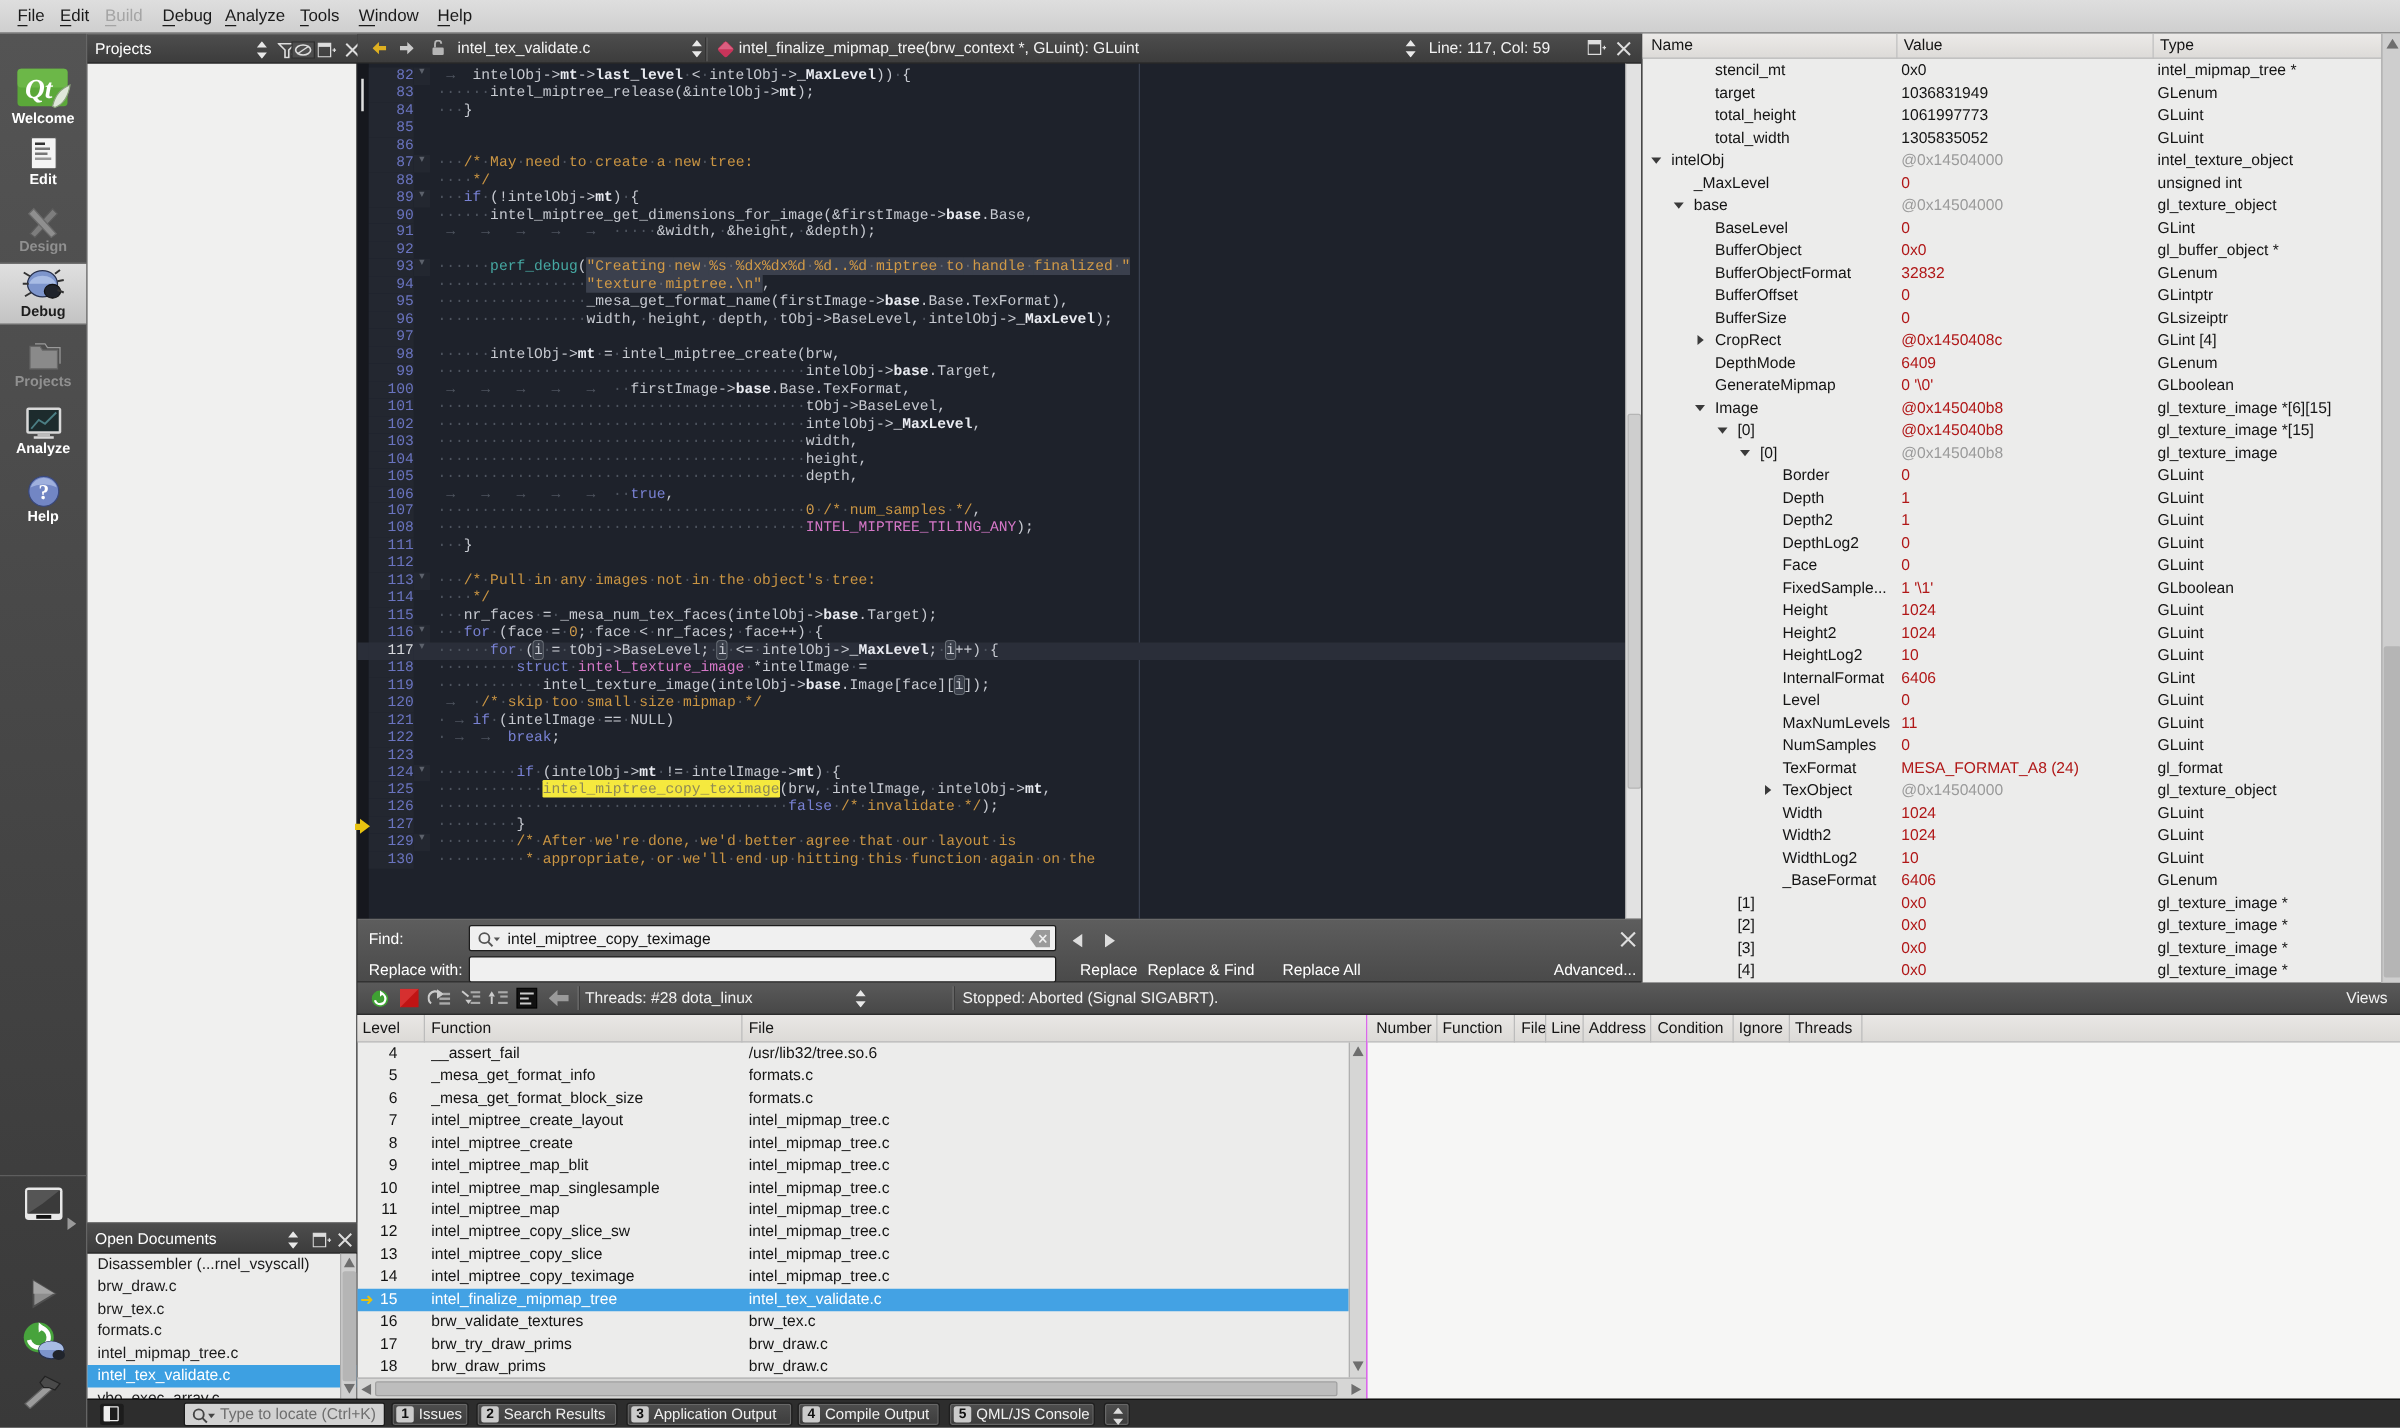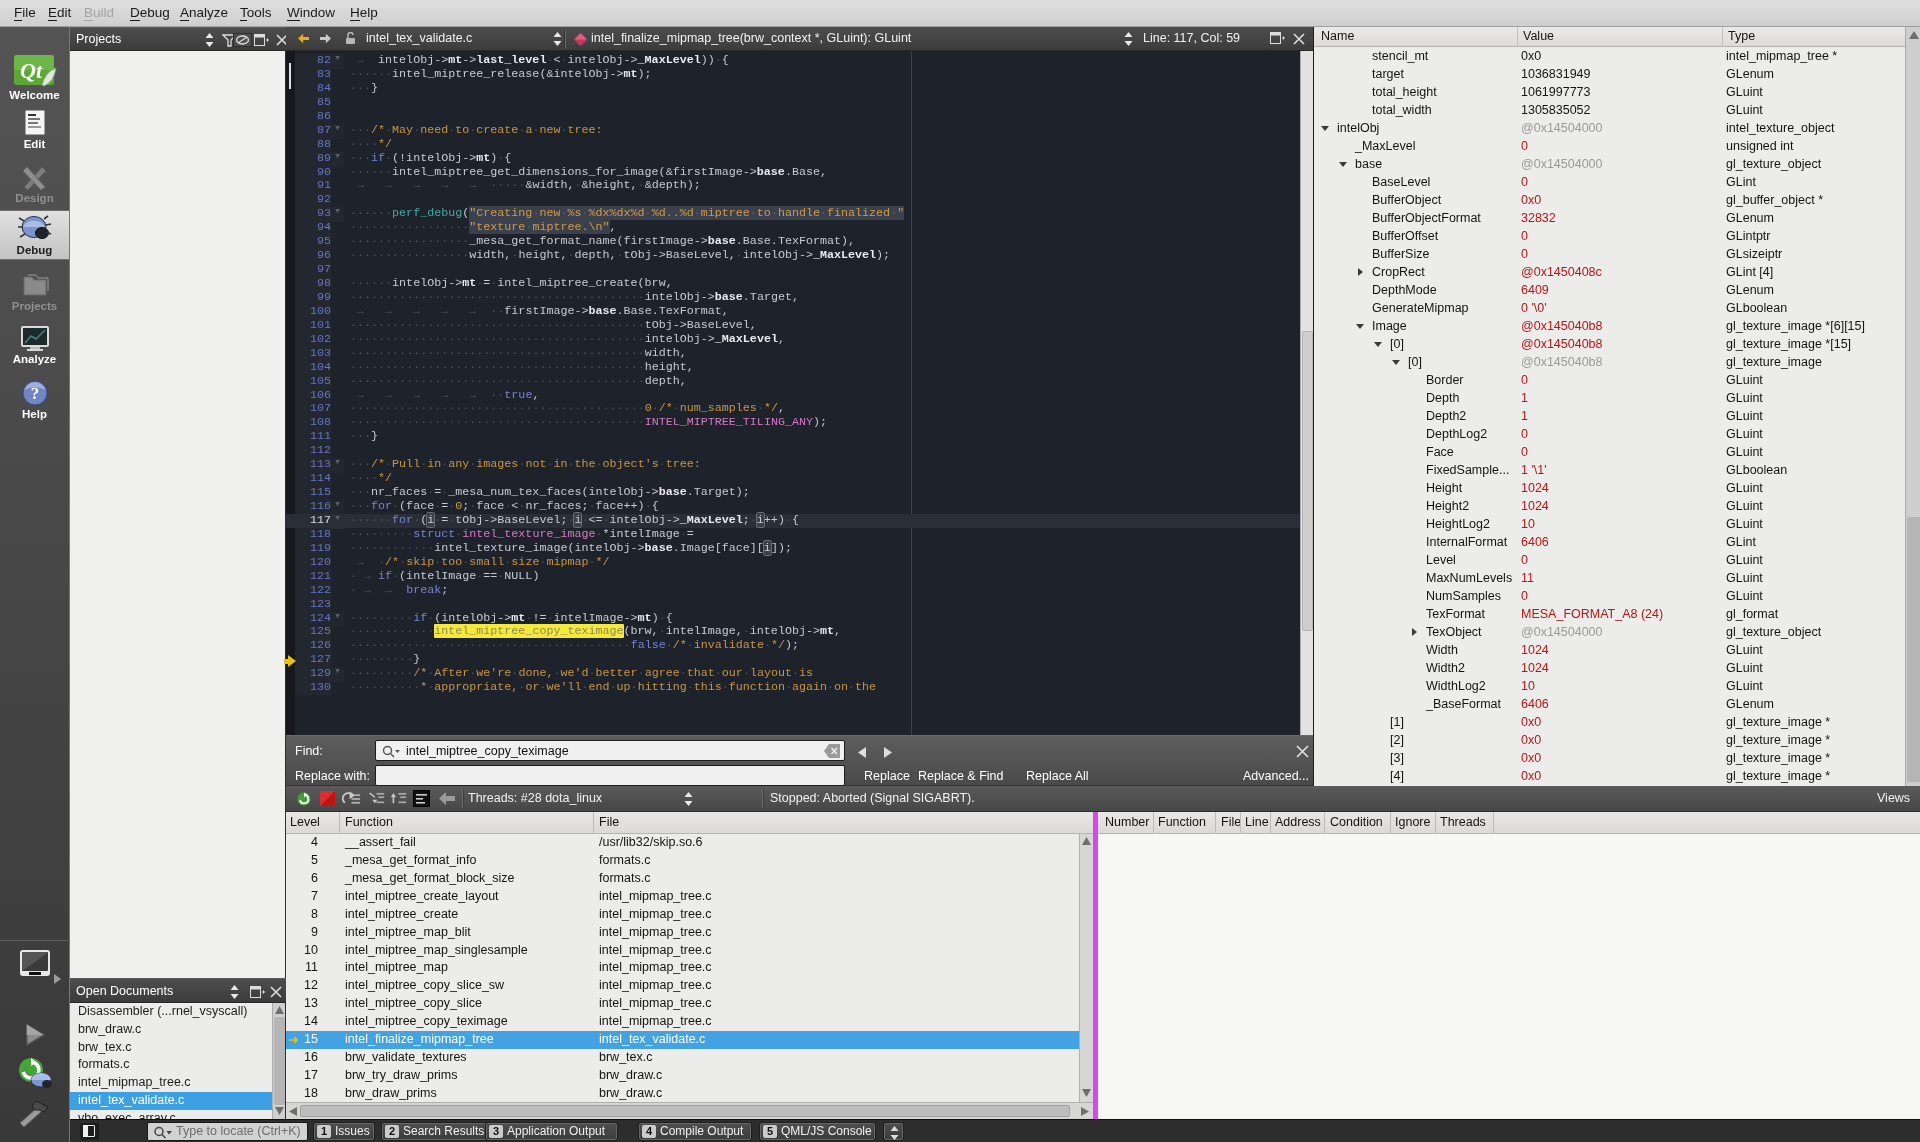--- a/index.html
+++ b/index.html
@@ -77,21 +77,21 @@
 .phead i{position:absolute;top:0;width:1px;height:22px;background:#bcbcbc}
 .srow{position:relative;height:17.93px;line-height:17.93px;color:#141414;font-size:12.5px;white-space:nowrap}
 .srow.sel{background:#43a2e4;color:#fff}
 .slvl{position:absolute;left:0;width:32px;text-align:right}
 .sfn{position:absolute;left:59px}
 .sfl{position:absolute;left:313px}
 .smark{position:absolute;left:2px;top:0;color:#e8c210;font-size:13px}
 #stacksb{left:1079px;top:834px;width:14px;height:268px;background:#d6d6d5;border-left:1px solid #b0b0b0}
 #stackhsb{left:286px;top:1102px;width:807px;height:17px;background:#d6d6d5;border-top:1px solid #b0b0b0}
 
-#bppanel{left:1093px;top:812px;width:827px;height:307px;background:#f6f6f5;border-left:5px solid #d946ef}
+#bppanel{left:1093px;top:812px;width:827px;height:307px;background:#f6f6f5;border-left:1px solid #d946ef}
 
 #locals{left:1313px;top:27px;width:607px;height:759px;background:#ececeb;border-left:1px solid #1e1e1e}
 #lochead{position:absolute;left:0;top:0;width:606px;height:20px;background:linear-gradient(#eceae8,#dddbd8);border-bottom:1px solid #b4b4b4;color:#141414;font-size:12.5px}
 #lochead span{position:absolute;top:2px}
 #lochead i{position:absolute;top:0;width:1px;height:20px;background:#c0c0c0}
 #locrows{position:absolute;left:0;top:20px;width:590px}
 .vrow{position:relative;height:18px;line-height:18px;font-size:12.5px;color:#141414;white-space:nowrap}
 .vn{position:absolute}
 .vv{position:absolute;left:207px}
 .vv.r{color:#b01717}
@@ -434,21 +434,21 @@
   <span style="left:4px">Level</span>
         <span style="left:59px">Function</span>
         <span style="left:313px">File</span>
   <i style="left:53px"></i>
         <i style="left:307px"></i>
  </div>
  <div style="position:absolute;left:0;top:22px;width:793px">
 <div class="srow">
           <span class="slvl">4</span>
           <span class="sfn">__assert_fail</span>
-          <span class="sfl">/usr/lib32/skip.so.6</span>
+          <span class="sfl">/usr/lib32/tree.so.6</span>
         </div>
 <div class="srow">
           <span class="slvl">5</span>
           <span class="sfn">_mesa_get_format_info</span>
           <span class="sfl">formats.c</span>
         </div>
 <div class="srow">
           <span class="slvl">6</span>
           <span class="sfn">_mesa_get_format_block_size</span>
           <span class="sfl">formats.c</span>
@@ -796,21 +796,21 @@
  <div class="abs" style="left:77px;top:2px;width:161px;height:19px;background:#d2d2d2;border:1px solid #1a1a1a;border-radius:2px;color:#6e6e6e;font-size:12.5px;line-height:17px">
   <svg class="abs" style="left:5px;top:3px" width="19" height="13" viewBox="0 0 19 13">
           <circle cx="6" cy="5.5" r="4" fill="none" stroke="#444" stroke-width="1.5"></circle>
           <path d="M9 8.5 L12.5 12" stroke="#444" stroke-width="1.5"></path>
           <path d="M13.5 5 L19 5 L16 8.5 Z" fill="#444"></path>
         </svg>
   <span style="margin-left:28px">Type to locate (Ctrl+K)</span>
  </div>
  <div class="obtn" style="left:243px;width:62px"><b>1</b>Issues</div>
  <div class="obtn" style="left:311px;width:113px"><b>2</b>Search Results</div>
- <div class="obtn" style="left:415px;width:133px"><b>3</b>Application Output</div>
+ <div class="obtn" style="left:431px;width:133px"><b>3</b>Application Output</div>
  <div class="obtn" style="left:568px;width:114px"><b>4</b>Compile Output</div>
  <div class="obtn" style="left:689px;width:117px"><b>5</b>QML/JS Console</div>
  <div class="obtn" style="left:813px;width:21px">
         <svg class="abs" style="left:6px;top:3px" width="9" height="14" viewBox="0 0 9 14">
           <path d="M4.5 0 L8.5 5 L0.5 5 Z M4.5 14 L8.5 9 L0.5 9 Z" fill="#ddd"></path>
         </svg>
       </div>
 </div>
 
 </div>

